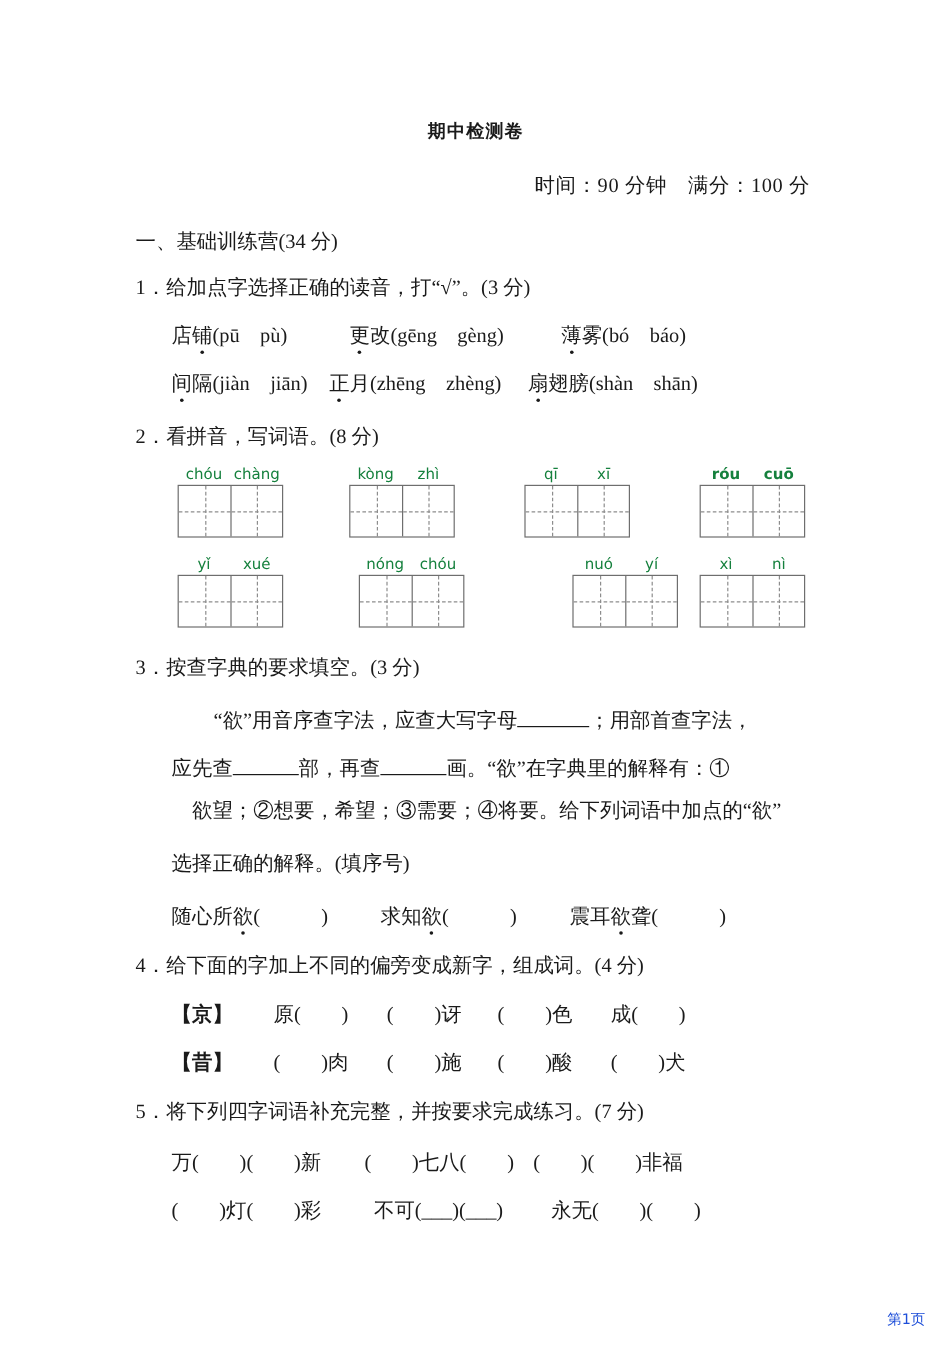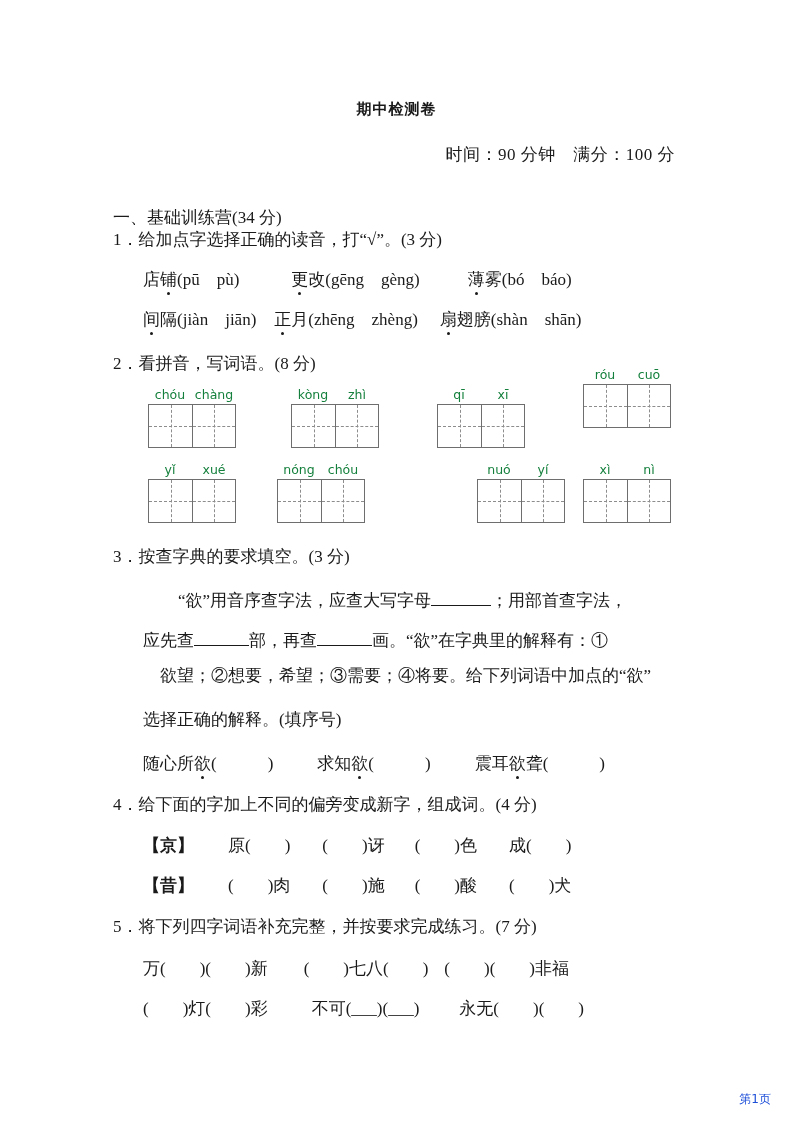--- a/index.html
+++ b/index.html
@@ -43,21 +43,20 @@
     letter-spacing: 0.5px;
     white-space: pre;
   }
 
   
   .section-head {
     position: absolute;
     left: 113px;
     font-size: 17px;
     white-space: pre;
-    margin-top: 16px;
   }
   .q-line {
     position: absolute;
     left: 113px;
     font-size: 17px;
     white-space: pre;
   }
   .q-body {
     position: absolute;
     left: 143px;
@@ -207,21 +206,21 @@
     <div class="pyrow">
       <span>qī</span>
       <span>xī</span>
     </div>
     <div class="grid">
       <div class="cell"></div>
       <div class="cell"></div>
     </div>
   </div>
 
-  <div class="pybox" style="left:583px; top:368px;">
+  <div class="pybox" style="left:583px; top:388px;font-weight:bold;">
     <div class="pyrow">
       <span>róu</span>
       <span>cuō</span>
     </div>
     <div class="grid">
       <div class="cell"></div>
       <div class="cell"></div>
     </div>
   </div>
 
@@ -229,21 +228,21 @@
     <div class="pyrow">
       <span>yǐ</span>
       <span>xué</span>
     </div>
     <div class="grid">
       <div class="cell"></div>
       <div class="cell"></div>
     </div>
   </div>
 
-  <div class="pybox" style="left:277px; top:463px;">
+  <div class="pybox" style="left:299px; top:463px;">
     <div class="pyrow">
       <span>nóng</span>
       <span>chóu</span>
     </div>
     <div class="grid">
       <div class="cell"></div>
       <div class="cell"></div>
     </div>
   </div>
 

